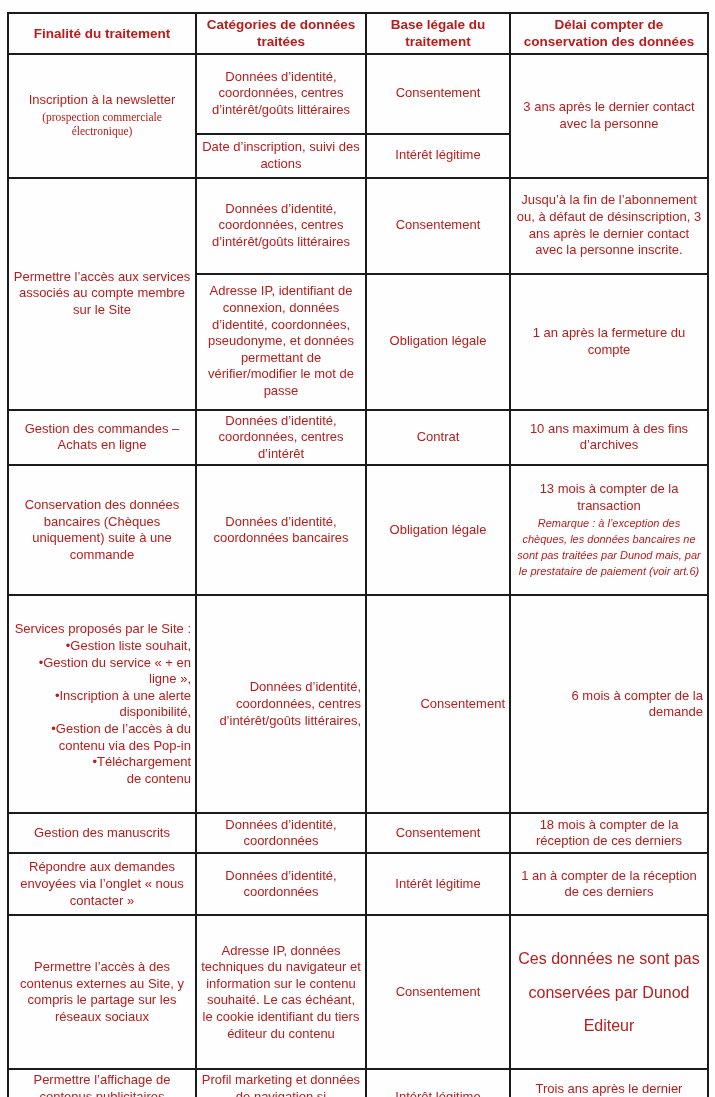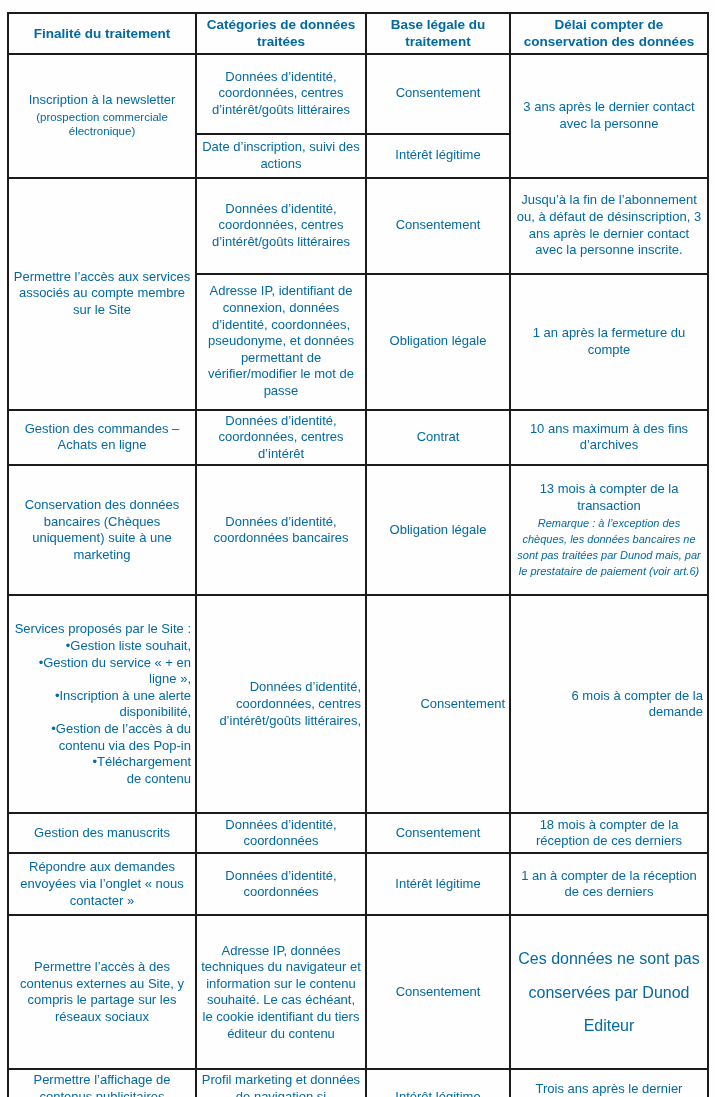--- a/index.html
+++ b/index.html
@@ -6,21 +6,21 @@
     margin: 0;
     padding: 0;
     background: #ffffff;
   }
   .page {
     position: relative;
     width: 715px;
     height: 1097px;
     background: #fefefe;
     font-family: "Liberation Sans", sans-serif;
-    color: #0369a1;
+    color: #b91c1c;
     overflow: hidden;
   }
   table.retention {
     position: absolute;
     left: 7px;
     top: 12px;
     width: 700px;
     border-collapse: collapse;
     table-layout: fixed;
     border: 2px solid #1b1b1b;
@@ -41,20 +41,21 @@
   }
   th {
     font-weight: 700;
     font-size: 13.5px;
   }
   .pre { white-space: pre-line; }
   .note-small {
     font-size: 11.5px;
     line-height: 1.25;
     margin-top: 1px;
+    font-family: Liberation Serif, serif;
   }
   .note-italic {
     font-style: italic;
     font-size: 11px;
     line-height: 1.45;
     margin-top: 2px;
   }
   .big-spaced {
     font-size: 16px;
     line-height: 2.1;
@@ -120,21 +121,21 @@
 
     <tr class="h-r3">
       <td class="pre">Gestion des commandes –
 Achats en ligne</td>
       <td>Données d’identité, coordonnées, centres d’intérêt</td>
       <td>Contrat</td>
       <td>10 ans maximum à des fins d’archives</td>
     </tr>
 
     <tr class="h-r4">
-      <td>Conservation des données bancaires (Chèques uniquement) suite à une marketing</td>
+      <td>Conservation des données bancaires (Chèques uniquement) suite à une commande</td>
       <td>Données d’identité, coordonnées bancaires</td>
       <td>Obligation légale</td>
       <td>
         <div>13 mois à compter de la transaction</div>
         <div class="note-italic">Remarque : à l’exception  des chèques, les données bancaires ne sont pas traitées  par Dunod mais,  par le prestataire  de paiement (voir art.6)</div>
       </td>
     </tr>
 
     <tr class="h-r5">
       <td>

